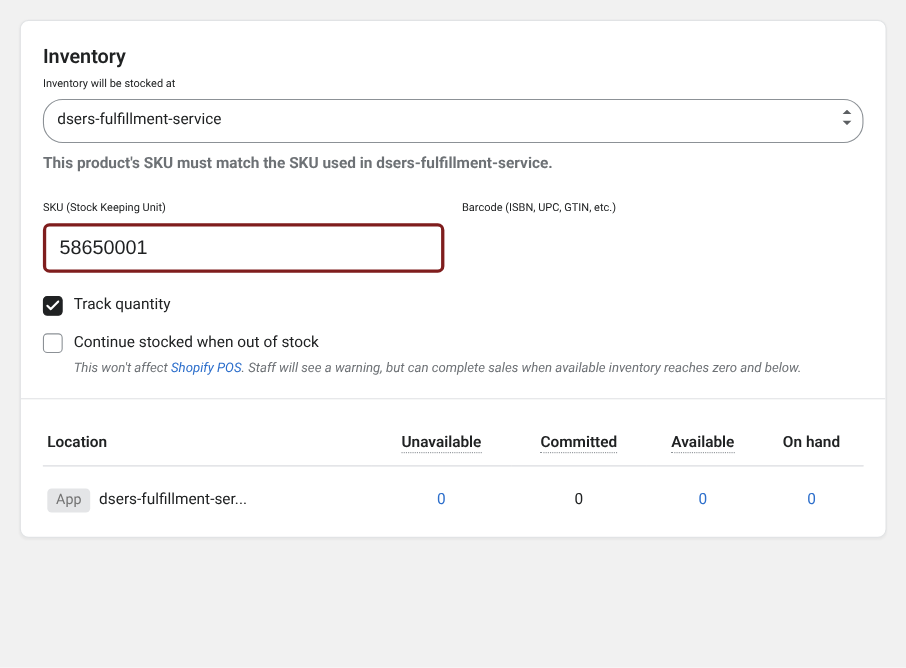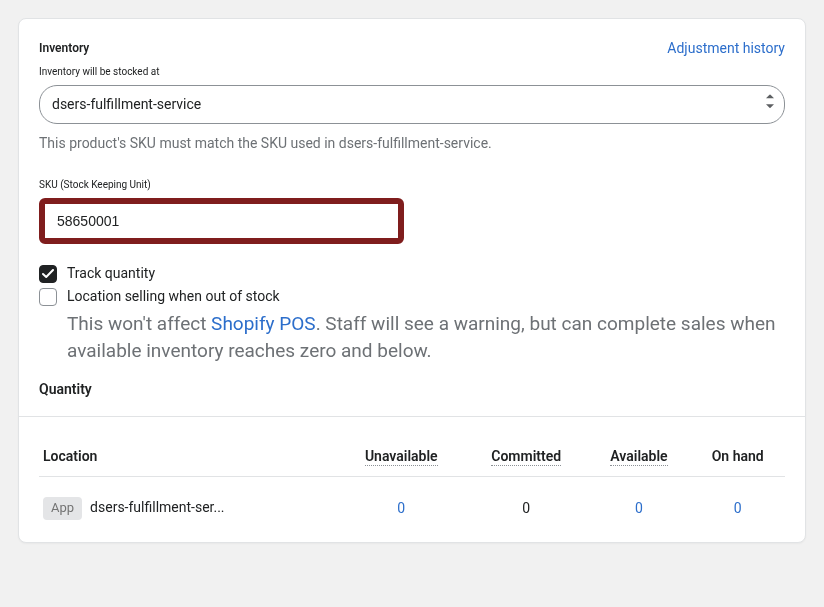--- a/index.html
+++ b/index.html
@@ -23,21 +23,21 @@
   .card-inner {
     padding: 20px 20px 4px 20px;
   }
   .card-header {
     display: flex;
     justify-content: space-between;
     align-items: center;
     margin-bottom: 6px;
   }
   .card-title {
-    font-size: 12px;
+    font-size: 18px;
     font-weight: 600;
     color: #202223;
   }
   .link {
     color: #2c6ecb;
     cursor: pointer;
     font-size: 14px;
   }
   .label {
     font-size: 10px;
@@ -66,42 +66,43 @@
     right: 10px;
     top: 50%;
     transform: translateY(-50%);
     pointer-events: none;
     color: #5c5f62;
   }
   .help-text {
     color: #6d7175;
     font-size: 14px;
     margin-bottom: 24px;
+    font-weight: bold;
   }
   .row {
     display: flex;
     gap: 16px;
     margin-bottom: 20px;
   }
   .col { flex: 1; }
   .text-input {
     width: 100%;
-    border: 6px solid #7f1d1d;
+    border: 3px solid #7f1d1d;
     border-radius: 6px;
     padding: 9px 12px;
-    font-size: 14px;
+    font-size: 18px;
     background: #fff;
     color: #202223;
   }
   .checkbox-row {
     display: flex;
-    align-items: flex-end;
+    align-items: flex-start;
     gap: 10px;
     margin-top: 4px;
-    margin-bottom: 4px;
+    margin-bottom: 14px;
   }
   .checkbox-row.with-help { align-items: flex-start; margin-bottom: 16px; }
   .cb {
     width: 18px; height: 18px;
     border-radius: 4px;
     border: 1px solid #8c9196;
     display: inline-flex;
     align-items: center;
     justify-content: center;
     flex-shrink: 0;
@@ -110,22 +111,23 @@
     background: #fff;
   }
   .cb.checked {
     background: #202223;
     border-color: #202223;
   }
   .cb.checked svg { display: block; }
   .cb svg { display: none; }
   .check-sub {
     color: #6d7175;
-    font-size: 19px;
+    font-size: 12px;
     margin-top: 4px;
+    font-style: italic;
   }
   .check-sub .inline-link { color: #2c6ecb; cursor: pointer; }
   .subheading {
     font-weight: 600;
     font-size: 14px;
     margin-top: 8px;
     margin-bottom: 12px;
   }
   .divider {
     border-top: 1px solid #e1e3e5;
@@ -172,65 +174,64 @@
   .num-plain { color: #202223; }
 </style>
 </head>
 <body>
 
 <div class="card">
   <div class="card-inner">
 
     <div class="card-header">
       <div class="card-title">Inventory</div>
-      <a class="link">Adjustment history</a>
     </div>
 
     <label class="label">Inventory will be stocked at</label>
     <div class="select-wrap">
       <div class="select-input">dsers-fulfillment-service</div>
       <span class="select-caret">
         <svg width="10" height="14" viewBox="0 0 10 14">
             <path d="M5 0 L9 4 L1 4 Z M5 14 L1 10 L9 10 Z" fill="#5c5f62"></path>
           </svg>
       </span>
     </div>
     <div class="help-text">This product's SKU must match the SKU used in dsers-fulfillment-service.</div>
 
     <div class="row">
       <div class="col">
         <label class="label">SKU (Stock Keeping Unit)</label>
         <input class="text-input" type="text" value="58650001" style="">
       </div>
       <div class="col">
+        <label class="label">Barcode (ISBN, UPC, GTIN, etc.)</label>
       </div>
     </div>
 
     <div class="checkbox-row">
       <span class="cb checked">
         <svg width="12" height="10" viewBox="0 0 12 10">
             <path d="M1 5 L4.2 8 L11 1" stroke="#fff" stroke-width="2" fill="none" stroke-linecap="round" stroke-linejoin="round"></path>
           </svg>
       </span>
       <span>Track quantity</span>
     </div>
 
     <div class="checkbox-row with-help">
       <span class="cb">
         
       </span>
       <div>
-        <div>Location selling when out of stock</div>
+        <div>Continue stocked when out of stock</div>
         <div class="check-sub">
           <span>This won't affect </span><a class="inline-link">Shopify POS</a><span>. Staff will see a warning, but can complete sales when available inventory reaches zero and below.</span>
         </div>
       </div>
     </div>
 
-    <div class="subheading">Quantity</div>
   </div>
 
   <div class="divider"></div>
 
   <div class="table-wrap">
     <table class="table">
       <thead>
         <tr>
           <th><span>Location</span></th>
           <th class="dotted"><span>Unavailable</span></th>

